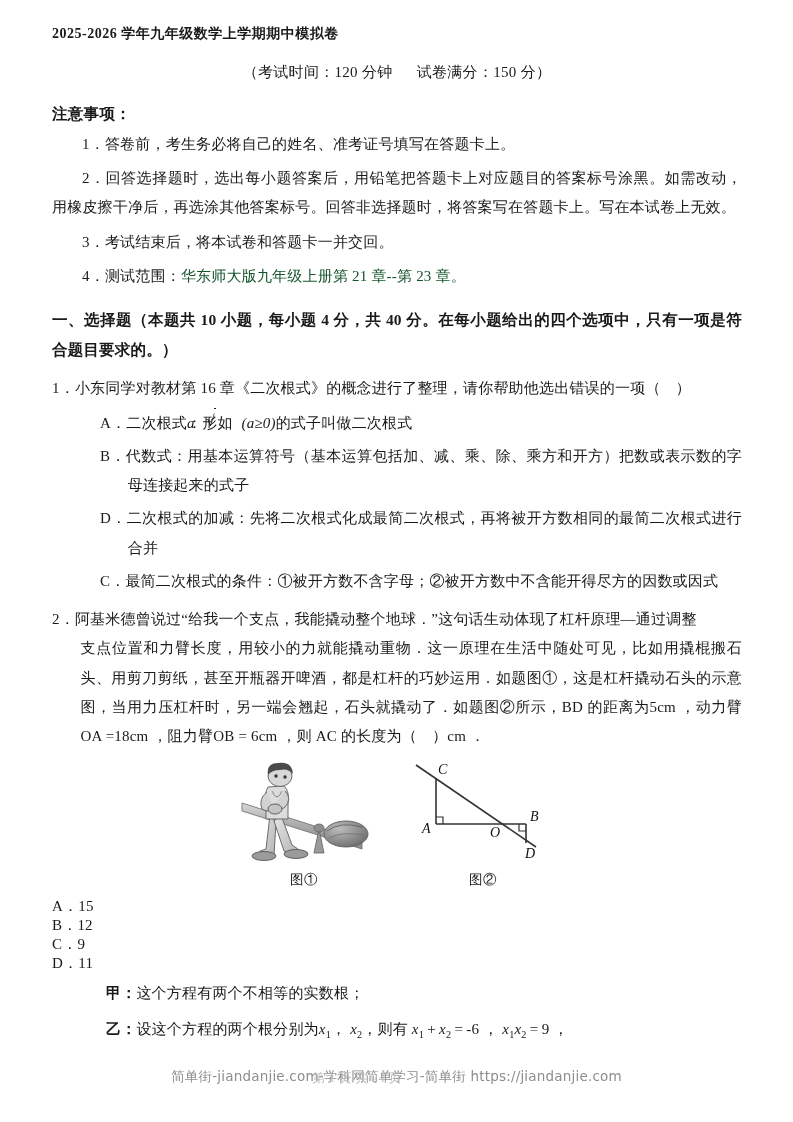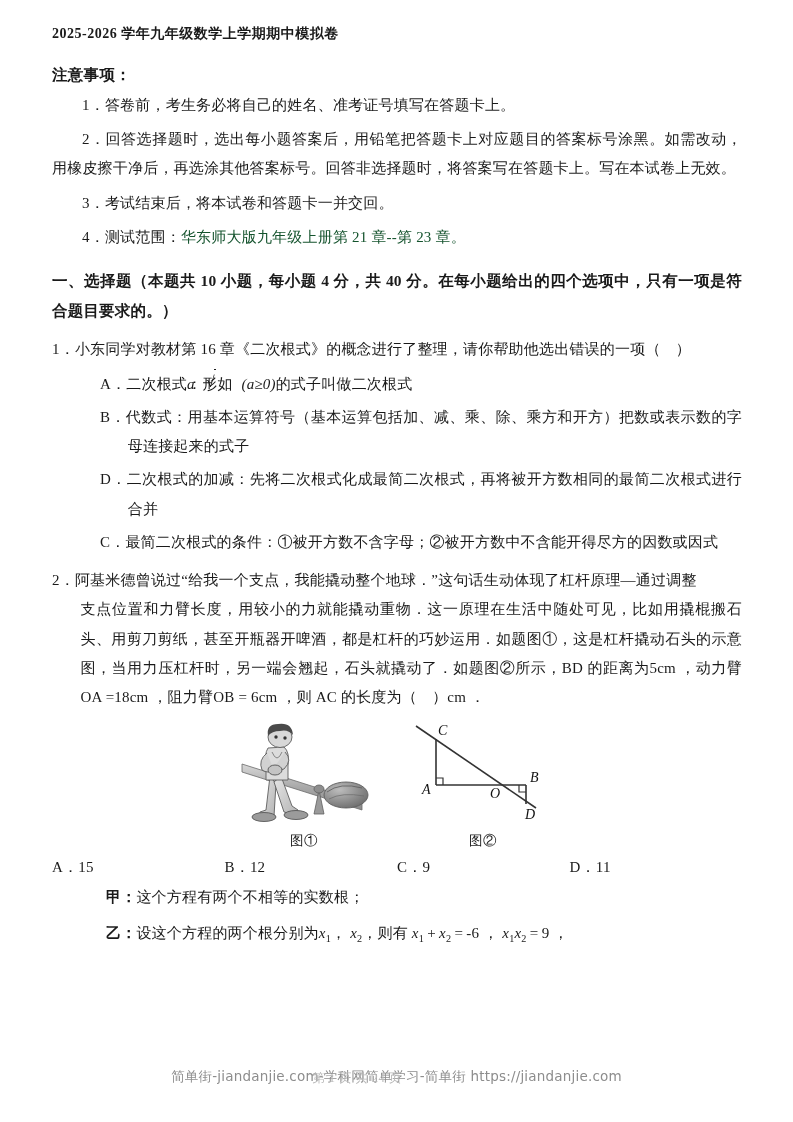--- a/index.html
+++ b/index.html
@@ -130,20 +130,21 @@
     padding: 0 1px;
     font-style: italic;
   }
 
   
   .opt-row {
     display: flex;
     font-size: 15px;
     margin-top: 8px;
     letter-spacing: 0.2px;
+    flex-direction: column;
   }
   .opt-row > span { width: 25%; }
 
   
   .figures {
     display: flex;
     justify-content: center;
     align-items: flex-end;
     gap: 36px;
     margin-top: 10px;
@@ -186,20 +187,25 @@
     letter-spacing: 0.4px;
   }
 </style>
 </head>
 <body>
 
 <div class="page">
   <div class="content">
 
     <div class="doc-title">2025-2026 学年九年级数学上学期期中模拟卷</div>
+    <div class="doc-subtitle">
+      <span>（考试时间：120 分钟</span>
+      <span class="gap"></span>
+      <span>试卷满分：150 分）</span>
+    </div>
 
     <div class="notice-heading">注意事项：</div>
     <div class="notice-item">1．答卷前，考生务必将自己的姓名、准考证号填写在答题卡上。</div>
     <div class="notice-item">2．回答选择题时，选出每小题答案后，用铅笔把答题卡上对应题目的答案标号涂黑。如需改动，用橡皮擦干净后，再选涂其他答案标号。回答非选择题时，将答案写在答题卡上。写在本试卷上无效。</div>
     <div class="notice-item">3．考试结束后，将本试卷和答题卡一并交回。</div>
     <div class="notice-item">
       <span>4．测试范围：</span><span class="red">华东师大版九年级上册第 21 章--第 23 章。</span>
     </div>
 
     <div class="section-head">一、选择题（本题共 10 小题，每小题 4 分，共 40 分。在每小题给出的四个选项中，只有一项是符合题目要求的。）</div>

